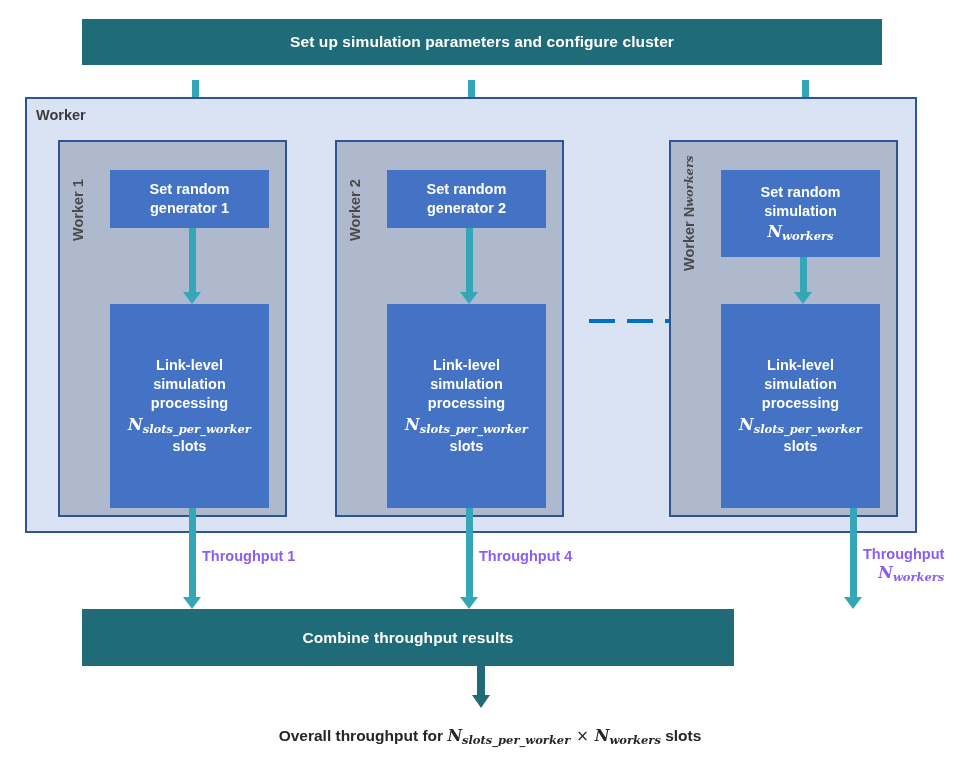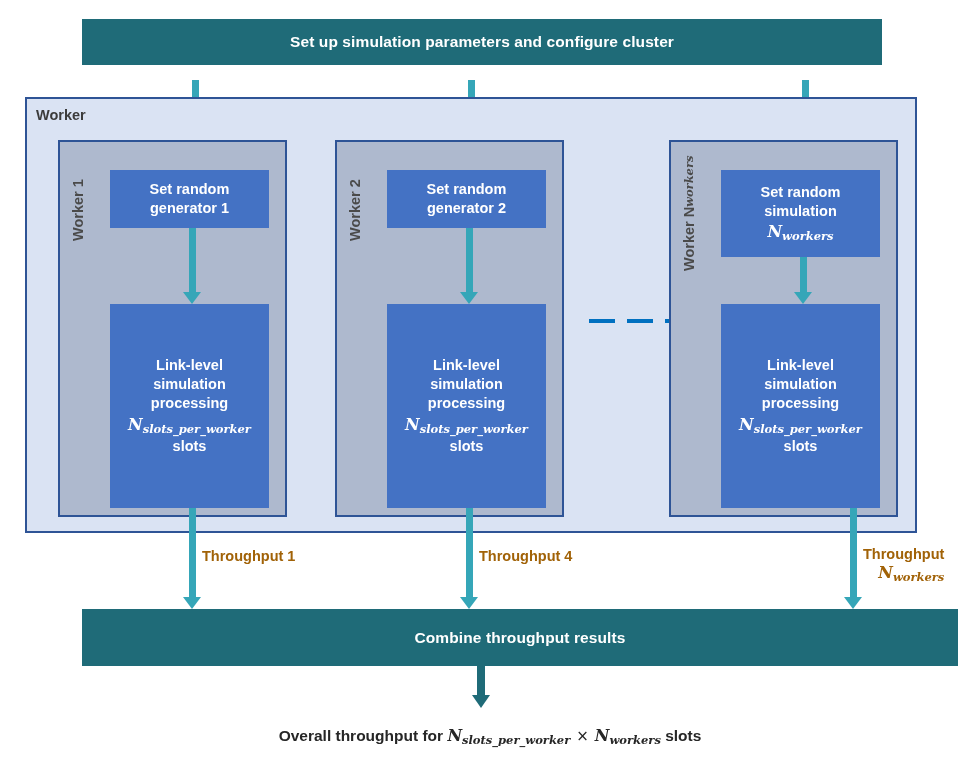--- a/index.html
+++ b/index.html
@@ -35,21 +35,21 @@
   .times{font-family:"DejaVu Sans",sans-serif;font-weight:normal;font-size:15px;}
 
   
   .stem{background:#35A6B8;}
   .head{width:0;height:0;border-left:9px solid transparent;
         border-right:9px solid transparent;border-top:12px solid #35A6B8;}
   .stem-dark{background:#1F6B78;}
   .head-dark{width:0;height:0;border-left:9px solid transparent;
         border-right:9px solid transparent;border-top:13px solid #1F6B78;}
 
-  .tlabel{color:#a16207;font-weight:bold;font-size:14.5px;line-height:1.25;}
+  .tlabel{color:#8b5cf6;font-weight:bold;font-size:14.5px;line-height:1.25;}
   .dash{background:#0070C0;height:4px;width:26px;}
   .caption{color:#262626;font-weight:bold;font-size:15.5px;white-space:nowrap;}
 </style>
 </head>
 <body>
 
 <div class="abs band" style="left:82px;top:19px;width:800px;height:46px;">
   <span>Set up simulation parameters and configure cluster</span>
 </div>
 
@@ -182,21 +182,21 @@
   <div class="stem" style="width:7px;height:89px;margin-left:5.5px;"></div>
   <div class="head"></div>
 </div>
 <div class="abs tlabel" style="left:863px;top:545px;text-align:right;">
   <div>Throughput</div>
   <div>
     <span class="mathN">N</span><span class="mathSub">workers</span>
   </div>
 </div>
 
-<div class="abs band" style="left:82px;top:609px;width:876px;height:57px;">
+<div class="abs band" style="left:82px;top:609px;width:652px;height:57px;">
   <span>Combine throughput results</span>
 </div>
 
 <div class="abs" style="left:472px;top:666px;">
   <div class="stem-dark" style="width:8px;height:29px;margin-left:5px;"></div>
   <div class="head-dark"></div>
 </div>
 
 <div class="abs caption" style="left:0px;top:726px;width:980px;text-align:center;">
   <span>Overall throughput for </span><span class="mathN">N</span><span class="mathSub">slots_per_worker</span><span class="times" style="margin:0 6px;">×</span><span class="mathN">N</span><span class="mathSub">workers</span><span> slots</span>

